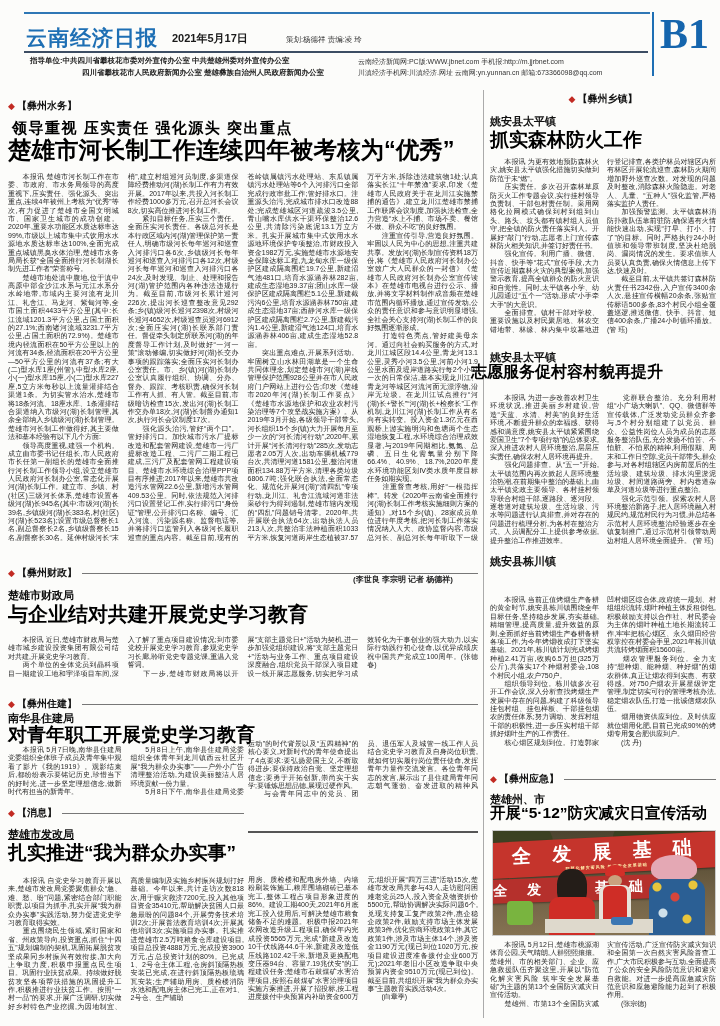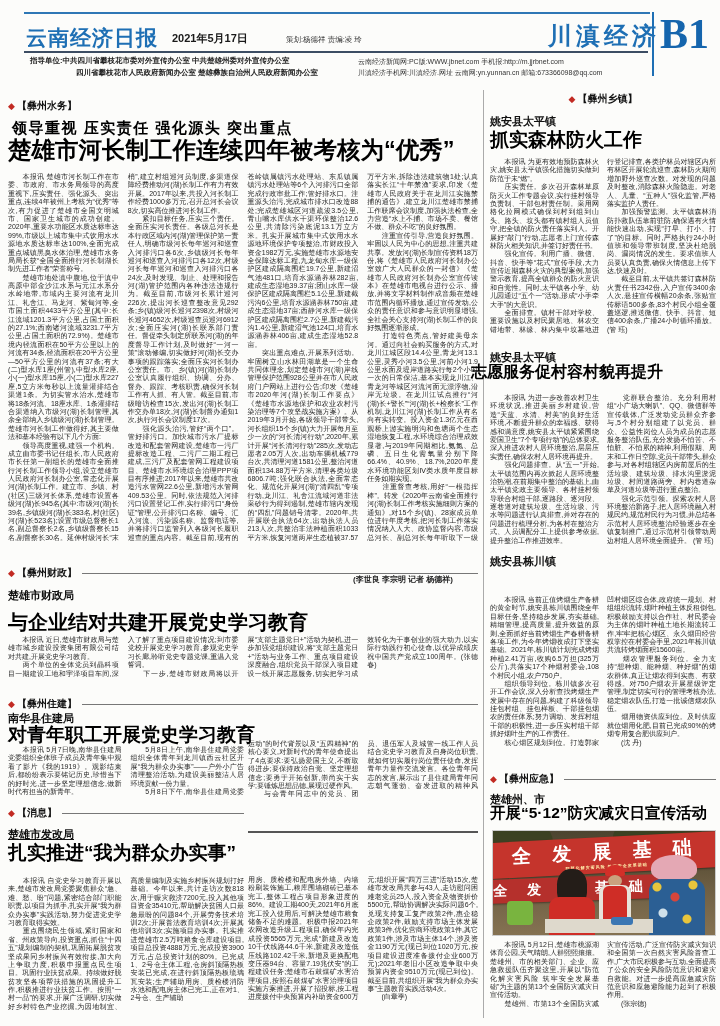--- a/index.html
+++ b/index.html
@@ -43,24 +43,23 @@
 <body>
 
 <div id="page">
 
   <div class="abs topline"></div>
   <div class="abs masthead">云南经济日报</div>
   <div class="abs hdate">2021年5月17日</div>
   <div class="abs hstaff">策划:杨德祥  责编:凌 玲</div>
   <div class="abs ruledark"></div>
   <div class="abs guid" style="top:56px;">指导单位:中共四川省攀枝花市委对外宣传办公室  中共楚雄州委对外宣传办公室</div>
-  <div class="abs guid" style="top:68px;left:60px;padding-left:16px;">四川省攀枝花市人民政府新闻办公室  楚雄彝族自治州人民政府新闻办公室</div>
+  <div class="abs guid" style="top:68px;left:66px;padding-left:16px;">四川省攀枝花市人民政府新闻办公室  楚雄彝族自治州人民政府新闻办公室</div>
   <div class="abs contact" style="left:358px;top:57px;">云南经济新闻网:PC版:WWW.jbnet.com  手机报:http://m.jjrbnet.com</div>
   <div class="abs contact" style="left:358px;top:68px;">川滇经济手机网:川滇经济.网址 云南网:yn.yunnan.cn  邮箱:673366098@qq.com</div>
-  <div class="abs edname">川滇经济</div>
   <div class="abs vblue"></div>
   <div class="abs pageno">B1</div>
 
   <div class="abs vdiv"></div>
 
   <div class="abs tag" style="left:8px;top:99px;width:100px;">
     <span class="d">◆</span>
     <span>【彝州水务】</span>
   </div>
   <div class="abs title" style="left:8px;top:134px;font-size:23.5px;width:470px;">楚雄市河长制工作连续四年被考核为“优秀”</div>
@@ -75,21 +74,21 @@
 　　打造特色亮点,管好建美母亲河。通过向社会购买服务的方式,对龙川江城区段14.4公里,青龙河13.1公里,灵秀小河3.5公里,河前小河1.9公里水面及堤岸道路实行每2个小时一次的日常保洁,基本实现龙川江、青龙河等城区河流河面无漂浮物,沿岸无垃圾。在龙川江试点推行“河(湖)长+警长”“河(湖)长+检察长”工作机制,龙川江河(湖)长制工作从有名向有实转变。投入资金1.3亿元在西观桥上游实施明沟和鱼塘两个生态湿地恢复工程,水环境综合治理成效显著,与2019年同期相比,氨氮、总磷、五日生化需氧量分别下降66.4%、40.9%、18.7%,2020年度水环境功能区划Ⅳ类水质年度目标任务如期实现。
 　　注重督查考核,用好“一根指挥棒”。转发《2020年云南省全面推行河(湖)长制工作考核实施细则方案的通知》,对15个乡(镇)、28家成员单位进行年度考核,把河长制工作落实情况纳入人大、政协监督内容,市级总河长、副总河长每年听取下一级河长述职1次,并结合“干在实处、走在前列”大比拼,河(湖)长制工作实行“双挂钩”制度,与年终绩效考核挂钩,与干部年终考核挂钩,切实调动广大干部职工履职尽责的积极性。</div>
   <div class="abs byline" style="left:330px;top:574px;width:146px;text-align:center;">(李世良 李宗明 记者 杨德祥)</div>
 
   <div class="abs tag" style="left:8px;top:566px;width:470px;">
     <span class="d">◆</span>
     <span>【彝州财政】</span>
     <span class="ln"></span>
   </div>
   <div class="abs subhead" style="left:8px;top:588px;">楚雄市财政局</div>
-  <div class="abs title" style="left:8px;top:601px;font-size:20px;margin-top:8px;">与企业结对共建开展党史学习教育</div>
+  <div class="abs title" style="left:8px;top:601px;font-size:20px;">与企业结对共建开展党史学习教育</div>
   <div class="abs body c4" style="left:8px;top:636px;width:470px;height:54px;">　　本报讯 近日,楚雄市财政局与楚雄市城乡建设投资集团有限公司结对共建,开展党史学习教育。
 　　两个单位的全体党员到晶科项目一期建设工地和宇泽项目车间,深入了解了重点项目建设情况;到市委党校开展党史学习教育,参观党史学习长廊,聆听党史专题党课,重温入党誓词。
 　　下一步,楚雄市财政局将以开展“支部主题党日+”活动为契机,进一步加强党组织建设,将“支部主题党日+”活动与业务工作、重点项目建设深度融合,组织党员干部深入项目建设一线开展志愿服务,切实把学习成效转化为干事创业的强大动力,以实际行动践行初心使命,以优异成绩庆祝中国共产党成立100周年。(张德春)</div>
 
   <div class="abs tag" style="left:8px;top:697px;width:470px;">
     <span class="d">◆</span>
     <span>【彝州住建】</span>
     <span class="ln"></span>
   </div>
   <div class="abs subhead" style="left:8px;top:711px;">南华县住建局</div>

